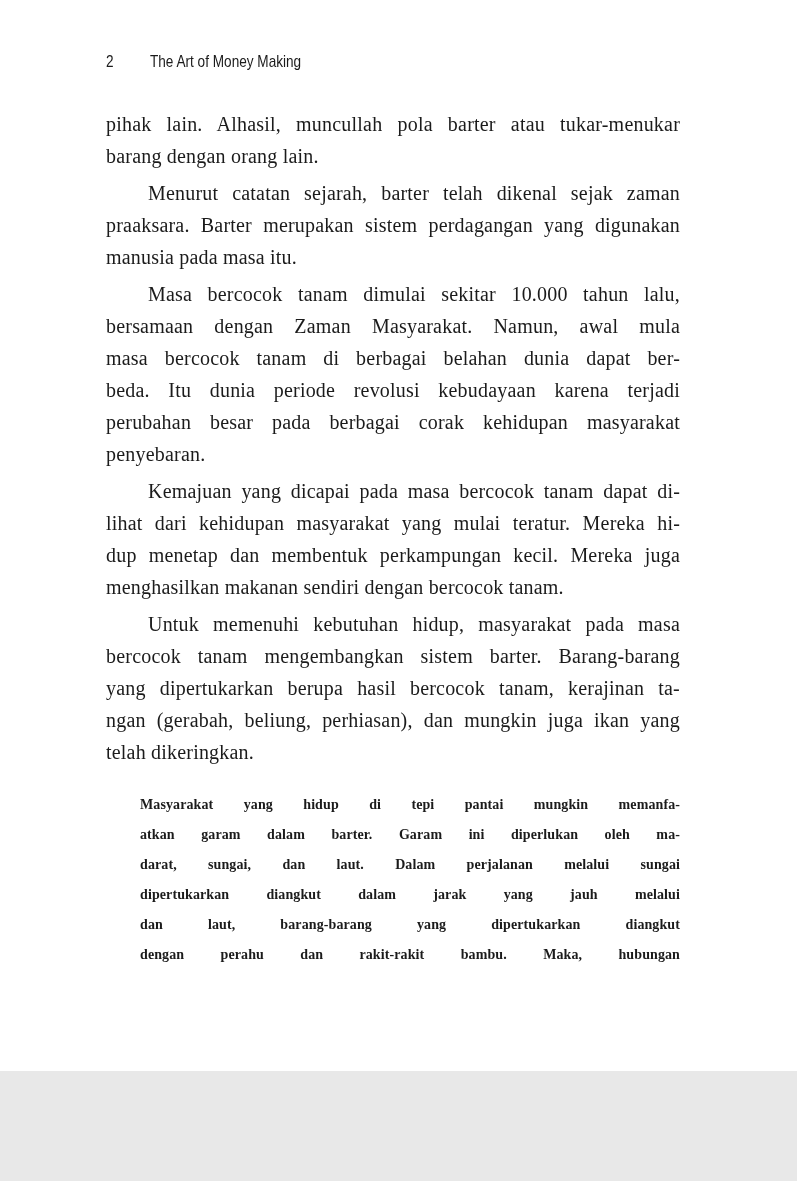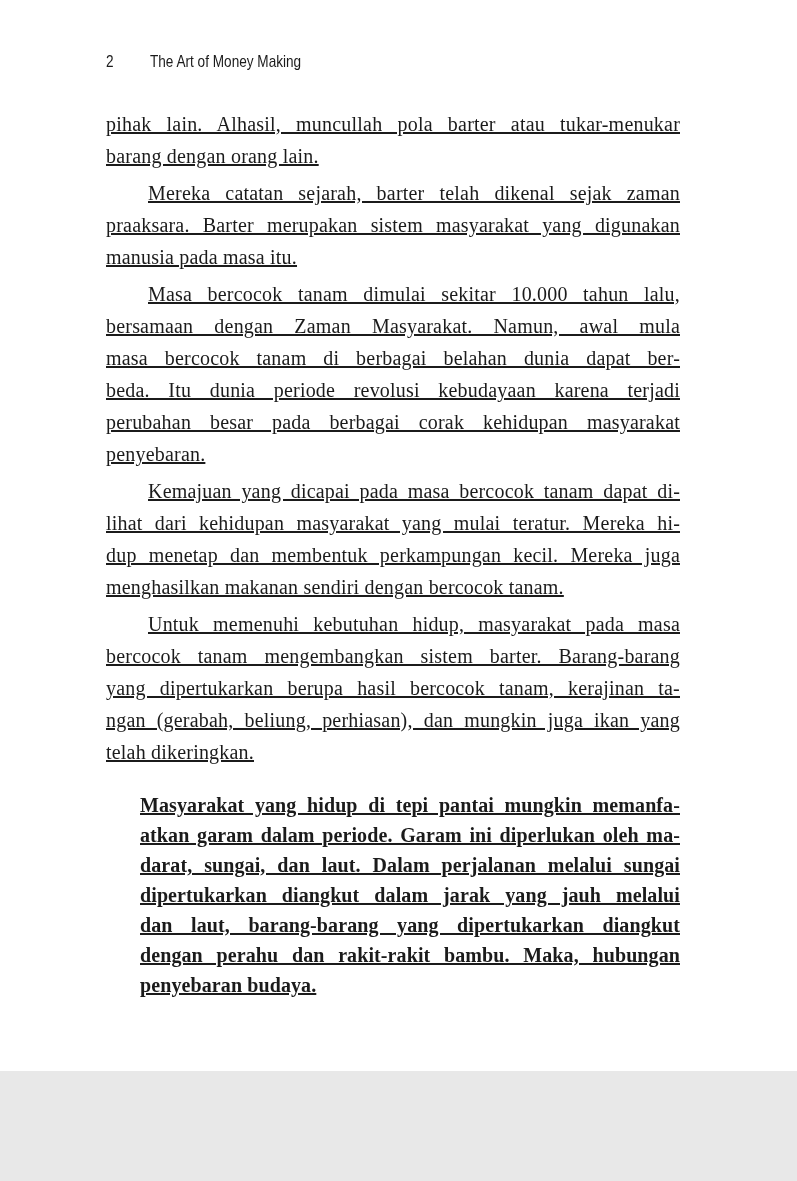--- a/index.html
+++ b/index.html
@@ -36,58 +36,57 @@
     position: absolute;
     top: 108px;
     left: 106px;
     width: 574px;
   }
   .para {
     font-size: 20px;
     line-height: 32px;
     margin: 0 0 5px 0;
     letter-spacing: 0.2px;
-    text-decoration: underline;
   }
   .para .line {
     text-align: justify;
     text-align-last: justify;
     white-space: nowrap;
   }
   .para .line.last {
     text-align-last: left;
   }
   .para.indent .line:first-child {
     text-indent: 42px;
   }
   .para.quote {
     margin-top: 22px;
     margin-left: 34px;
     margin-bottom: 0;
     font-weight: bold;
-    font-size: 20px;
+    font-size: 14px;
     line-height: 30px;
     letter-spacing: 0.1px;
   }
 </style>
 </head>
 <body>
 
 <div class="page">
   <div class="page-header">
     <span class="page-number">2</span><span class="running-title">The Art of Money Making</span>
   </div>
   <div class="body-text">
       <div class="para body">
         <div class="line">pihak lain. Alhasil, muncullah pola barter atau tukar-menukar</div>
         <div class="line last">barang dengan orang lain.</div>
       </div>
       <div class="para body indent">
-        <div class="line">Mereka catatan sejarah, barter telah dikenal sejak zaman</div>
-        <div class="line">praaksara. Barter merupakan sistem masyarakat yang digunakan</div>
+        <div class="line">Menurut catatan sejarah, barter telah dikenal sejak zaman</div>
+        <div class="line">praaksara. Barter merupakan sistem perdagangan yang digunakan</div>
         <div class="line last">manusia pada masa itu.</div>
       </div>
       <div class="para body indent">
         <div class="line">Masa bercocok tanam dimulai sekitar 10.000 tahun lalu,</div>
         <div class="line">bersamaan dengan Zaman Masyarakat. Namun, awal mula</div>
         <div class="line">masa bercocok tanam di berbagai belahan dunia dapat ber-</div>
         <div class="line">beda. Itu dunia periode revolusi kebudayaan karena terjadi</div>
         <div class="line">perubahan besar pada berbagai corak kehidupan masyarakat</div>
         <div class="line last">penyebaran.</div>
       </div>
@@ -99,21 +98,20 @@
       </div>
       <div class="para body indent">
         <div class="line">Untuk memenuhi kebutuhan hidup, masyarakat pada masa</div>
         <div class="line">bercocok tanam mengembangkan sistem barter. Barang-barang</div>
         <div class="line">yang dipertukarkan berupa hasil bercocok tanam, kerajinan ta-</div>
         <div class="line">ngan (gerabah, beliung, perhiasan), dan mungkin juga ikan yang</div>
         <div class="line last">telah dikeringkan.</div>
       </div>
       <div class="para quote">
         <div class="line">Masyarakat yang hidup di tepi pantai mungkin memanfa-</div>
-        <div class="line">atkan garam dalam periode. Garam ini diperlukan oleh ma-</div>
+        <div class="line">atkan garam dalam barter. Garam ini diperlukan oleh ma-</div>
         <div class="line">darat, sungai, dan laut. Dalam perjalanan melalui sungai</div>
         <div class="line">dipertukarkan diangkut dalam jarak yang jauh melalui</div>
         <div class="line">dan laut, barang-barang yang dipertukarkan diangkut</div>
         <div class="line">dengan perahu dan rakit-rakit bambu. Maka, hubungan</div>
-        <div class="line last">penyebaran budaya.</div>
       </div>
     </div>
 </div>
 
 </body></html>

